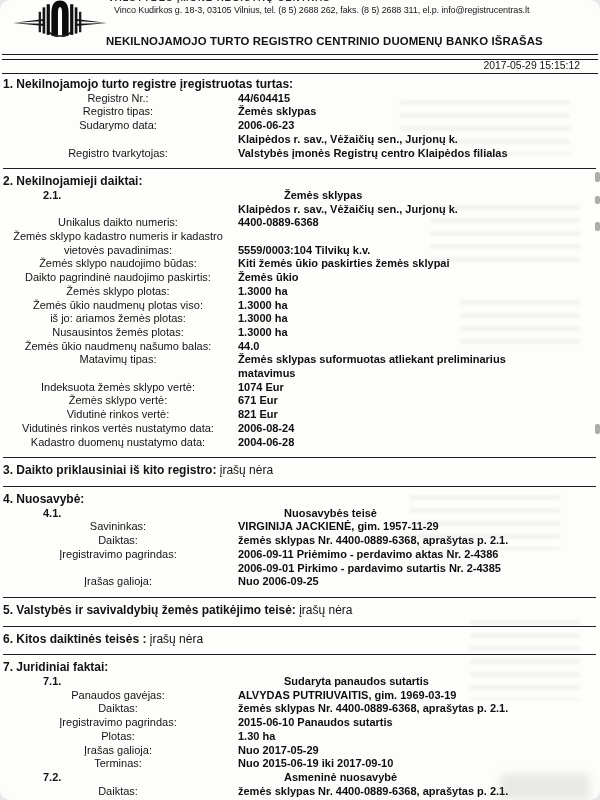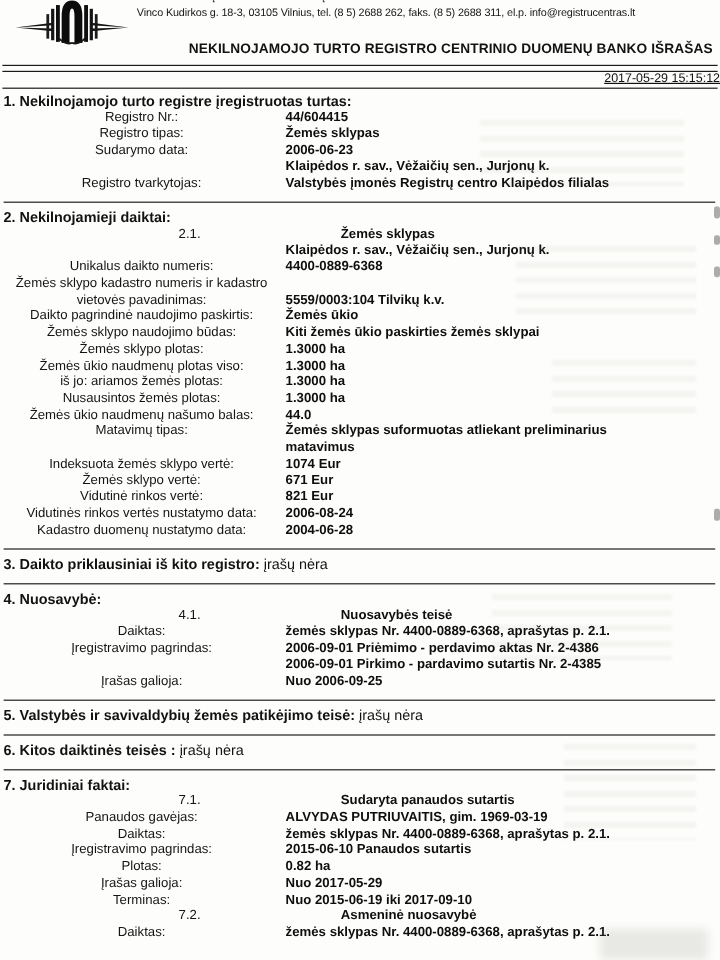--- a/index.html
+++ b/index.html
@@ -1,39 +1,39 @@
 <!DOCTYPE html>
 <html><head>
 <meta charset="utf-8">
 <style>
   html,body{margin:0;padding:0;}
   body{background:#e8e8e8;}
   .page{
     width:600px;height:800px;background:#fdfdfb;position:relative;overflow:hidden;
-    font-family:"Liberation Sans",sans-serif;color:#121212;margin:0 auto;
+    font-family:"Liberation Sans",sans-serif;color:#121212;margin:0 auto;border-radius:10px;
   }
   
   header{position:relative;height:75px;}
   .logo{position:absolute;left:12px;top:-2px;}
   .clip-line{position:absolute;left:108px;top:0;width:430px;height:3px;overflow:hidden;}
   .clip-line span{display:block;margin-top:-8px;font-size:9.5px;letter-spacing:1px;color:#2a2a2a;font-weight:bold;}
   .addr{position:absolute;left:114px;top:5px;width:480px;font-size:9px;letter-spacing:-0.1px;color:#161616;white-space:nowrap;}
-  .title{position:absolute;left:106px;right:6px;top:35px;text-align:right;font-weight:bold;font-size:11.4px;letter-spacing:0.1px;white-space:nowrap;}
+  .title{position:absolute;left:106px;right:6px;top:35px;text-align:left;font-weight:bold;font-size:11.4px;letter-spacing:0.1px;white-space:nowrap;}
   .rule2{position:absolute;top:54px;left:2px;right:2px;height:4px;border-top:1.7px solid #1a1a1a;border-bottom:1.5px solid #1a1a1a;}
-  .timestamp{position:absolute;top:60px;right:0;font-size:10.4px;color:#111;text-decoration:underline;}
+  .timestamp{position:absolute;top:60px;right:20px;font-size:10.4px;color:#111;}
   .rule1{position:absolute;top:73px;left:2px;right:2px;border-top:1.5px solid #1a1a1a;}
   
   main{position:relative;padding:3px 4px 0 3px;font-size:11px;line-height:13.7px;}
   .rule{border-top:1.7px solid #202020;margin:8px 0 6px 0;}
   .sec-head{font-weight:bold;font-size:12px;}
   .sec-head .hs{font-weight:normal;}
   .row{display:flex;align-items:flex-start;}
   .row.end{align-items:flex-end;}
   .lab{width:230px;flex:none;text-align:center;color:#141414;}
-  .lab.num{text-align:center;padding-left:40px;font-weight:normal;}
+  .lab.num{text-align:left;padding-left:40px;font-weight:bold;}
   .val{flex:1;margin-left:5px;font-weight:bold;color:#0e0e0e;}
   .val.ih{padding-left:6px;}
   
   .bleed{position:absolute;pointer-events:none;filter:blur(1.2px);opacity:.55;
     background:repeating-linear-gradient(180deg,rgba(130,130,128,.14) 0 5px,rgba(0,0,0,0) 5px 13px);}
   .smudge{position:absolute;right:0;width:5px;background:#4a4a48;opacity:.45;border-radius:2px;pointer-events:none;}
   .corner{position:absolute;pointer-events:none;background:rgba(140,140,135,.18);filter:blur(4px);}
 </style>
 </head>
 <body>
@@ -111,26 +111,26 @@
         </div>
         <div class="row">
           <div class="lab">Unikalus daikto numeris:</div>
           <div class="val">4400-0889-6368</div>
         </div>
         <div class="row end">
           <div class="lab">Žemės sklypo kadastro numeris ir kadastro vietovės pavadinimas:</div>
           <div class="val">5559/0003:104 Tilvikų k.v.</div>
         </div>
         <div class="row">
+          <div class="lab">Žemės sklypo naudojimo būdas:</div>
+          <div class="val">Kiti žemės ūkio paskirties žemės sklypai</div>
+        </div>
+        <div class="row">
           <div class="lab">Daikto pagrindinė naudojimo paskirtis:</div>
           <div class="val">Žemės ūkio</div>
-        </div>
-        <div class="row">
-          <div class="lab">Žemės sklypo naudojimo būdas:</div>
-          <div class="val">Kiti žemės ūkio paskirties žemės sklypai</div>
         </div>
         <div class="row">
           <div class="lab">Žemės sklypo plotas:</div>
           <div class="val">1.3000 ha</div>
         </div>
         <div class="row">
           <div class="lab">Žemės ūkio naudmenų plotas viso:</div>
           <div class="val">1.3000 ha</div>
         </div>
         <div class="row">
@@ -178,27 +178,31 @@
         <div class="sec-head"><span class="hb">3. Daikto priklausiniai iš kito registro:</span><span class="hs"> įrašų nėra</span></div>
       </section>
       <div class="rule"></div>
       <section>
         <div class="sec-head"><span class="hb">4. Nuosavybė:</span></div>
         <div class="row">
           <div class="lab num">4.1.</div>
           <div class="val ih">Nuosavybės teisė</div>
         </div>
         <div class="row">
+          <div class="lab">Savininkas:</div>
+          <div class="val">VIRGINIJA JACKIENĖ, gim. 1957-11-29</div>
+        </div>
+        <div class="row">
           <div class="lab">Daiktas:</div>
           <div class="val">žemės sklypas Nr. 4400-0889-6368, aprašytas p. 2.1.</div>
         </div>
         <div class="row">
           <div class="lab">Įregistravimo pagrindas:</div>
           <div class="val">
-            <div>2006-09-01 Priėmimo - perdavimo aktas Nr. 2-4386</div>
+            <div>2006-09-11 Priėmimo - perdavimo aktas Nr. 2-4386</div>
             <div>2006-09-01 Pirkimo - pardavimo sutartis Nr. 2-4385</div>
           </div>
         </div>
         <div class="row">
           <div class="lab">Įrašas galioja:</div>
           <div class="val">Nuo 2006-09-25</div>
         </div>
       </section>
       <div class="rule"></div>
       <section>
@@ -222,21 +226,21 @@
         <div class="row">
           <div class="lab">Daiktas:</div>
           <div class="val">žemės sklypas Nr. 4400-0889-6368, aprašytas p. 2.1.</div>
         </div>
         <div class="row">
           <div class="lab">Įregistravimo pagrindas:</div>
           <div class="val">2015-06-10 Panaudos sutartis</div>
         </div>
         <div class="row">
           <div class="lab">Plotas:</div>
-          <div class="val">0.82 ha</div>
+          <div class="val">1.30 ha</div>
         </div>
         <div class="row">
           <div class="lab">Įrašas galioja:</div>
           <div class="val">Nuo 2017-05-29</div>
         </div>
         <div class="row">
           <div class="lab">Terminas:</div>
           <div class="val">Nuo 2015-06-19 iki 2017-09-10</div>
         </div>
         <div class="row">

